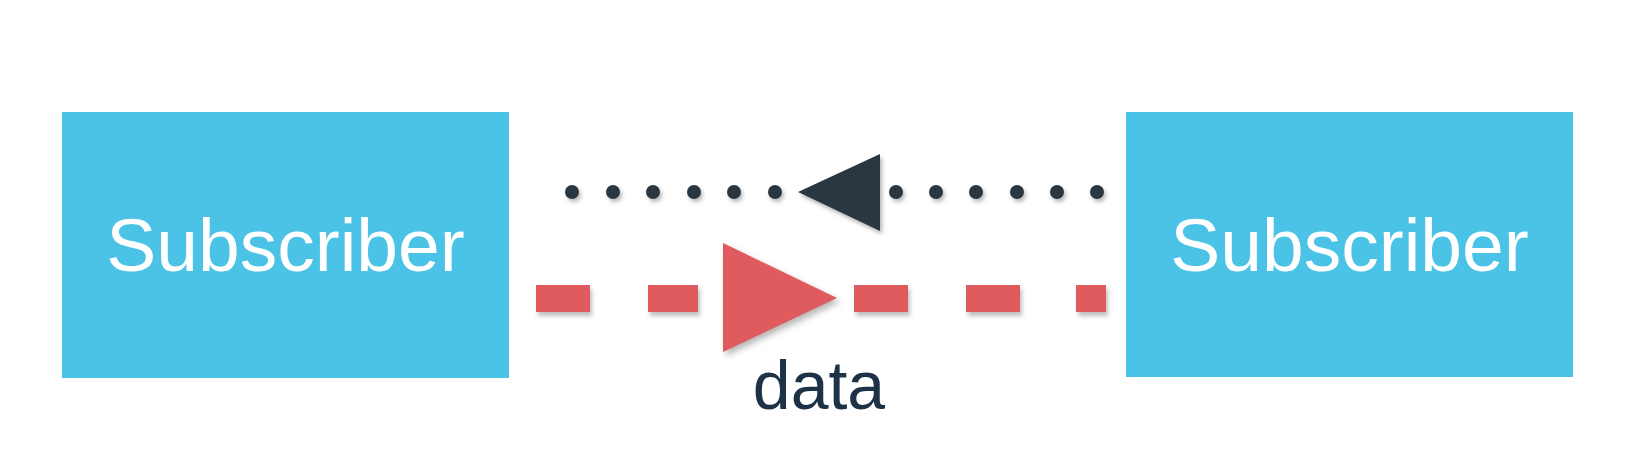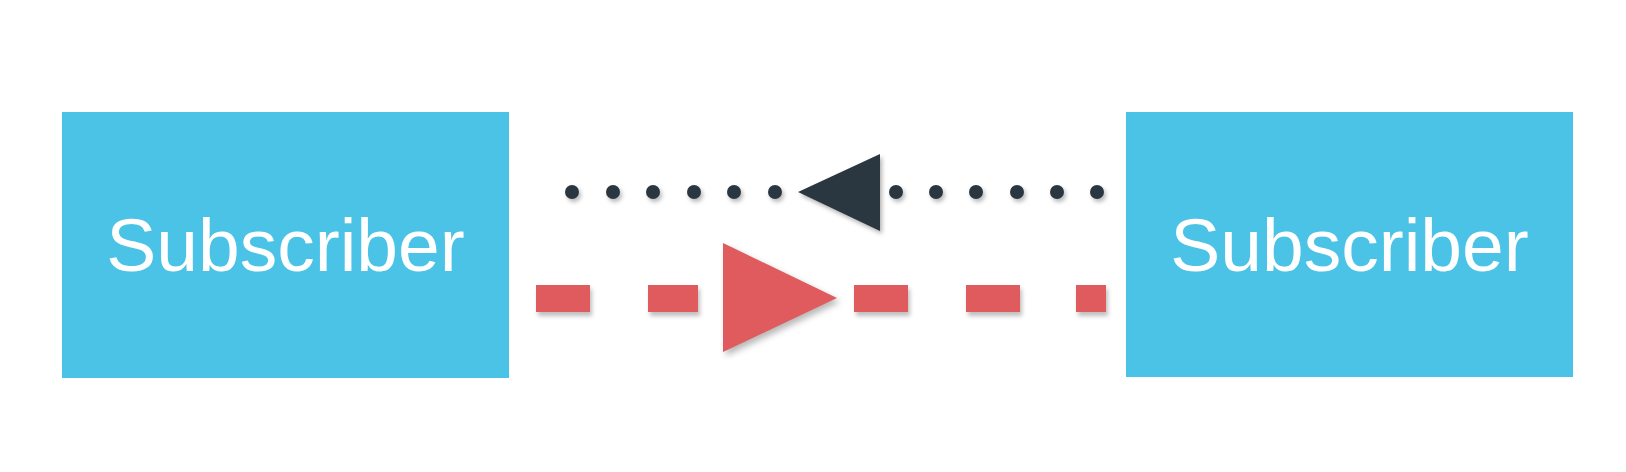--- a/index.html
+++ b/index.html
@@ -111,14 +111,15 @@
     <span class="dot"></span>
   </div>
 
   <div class="dash" id="dash-1"></div>
   <div class="dash" id="dash-2"></div>
   <div id="data-arrowhead"></div>
   <div class="dash" id="dash-3"></div>
   <div class="dash" id="dash-4"></div>
   <div class="dash" id="dash-5"></div>
 
+  <div class="edge-label" id="data-label">data</div>
 
 </div>
 
 </body></html>

